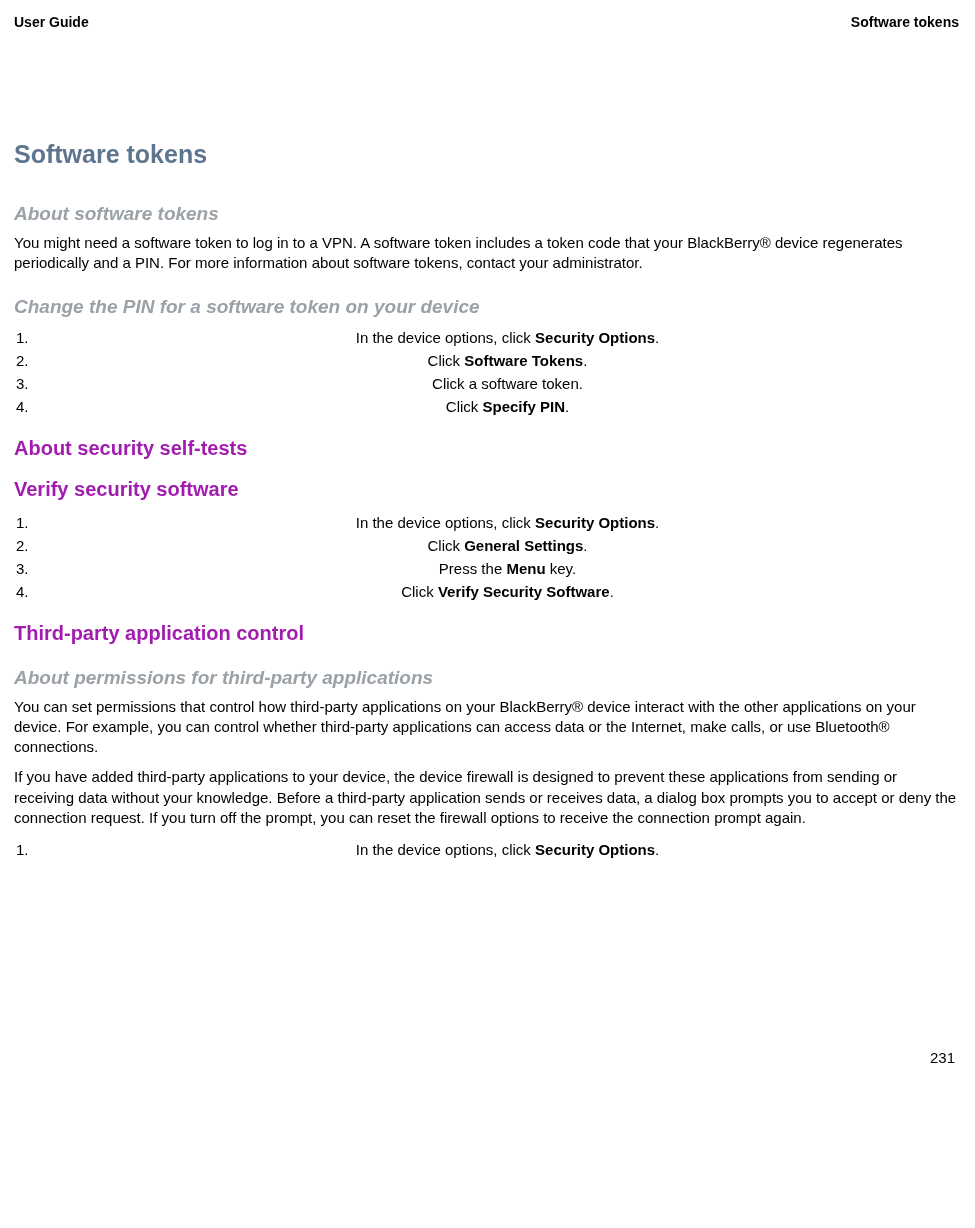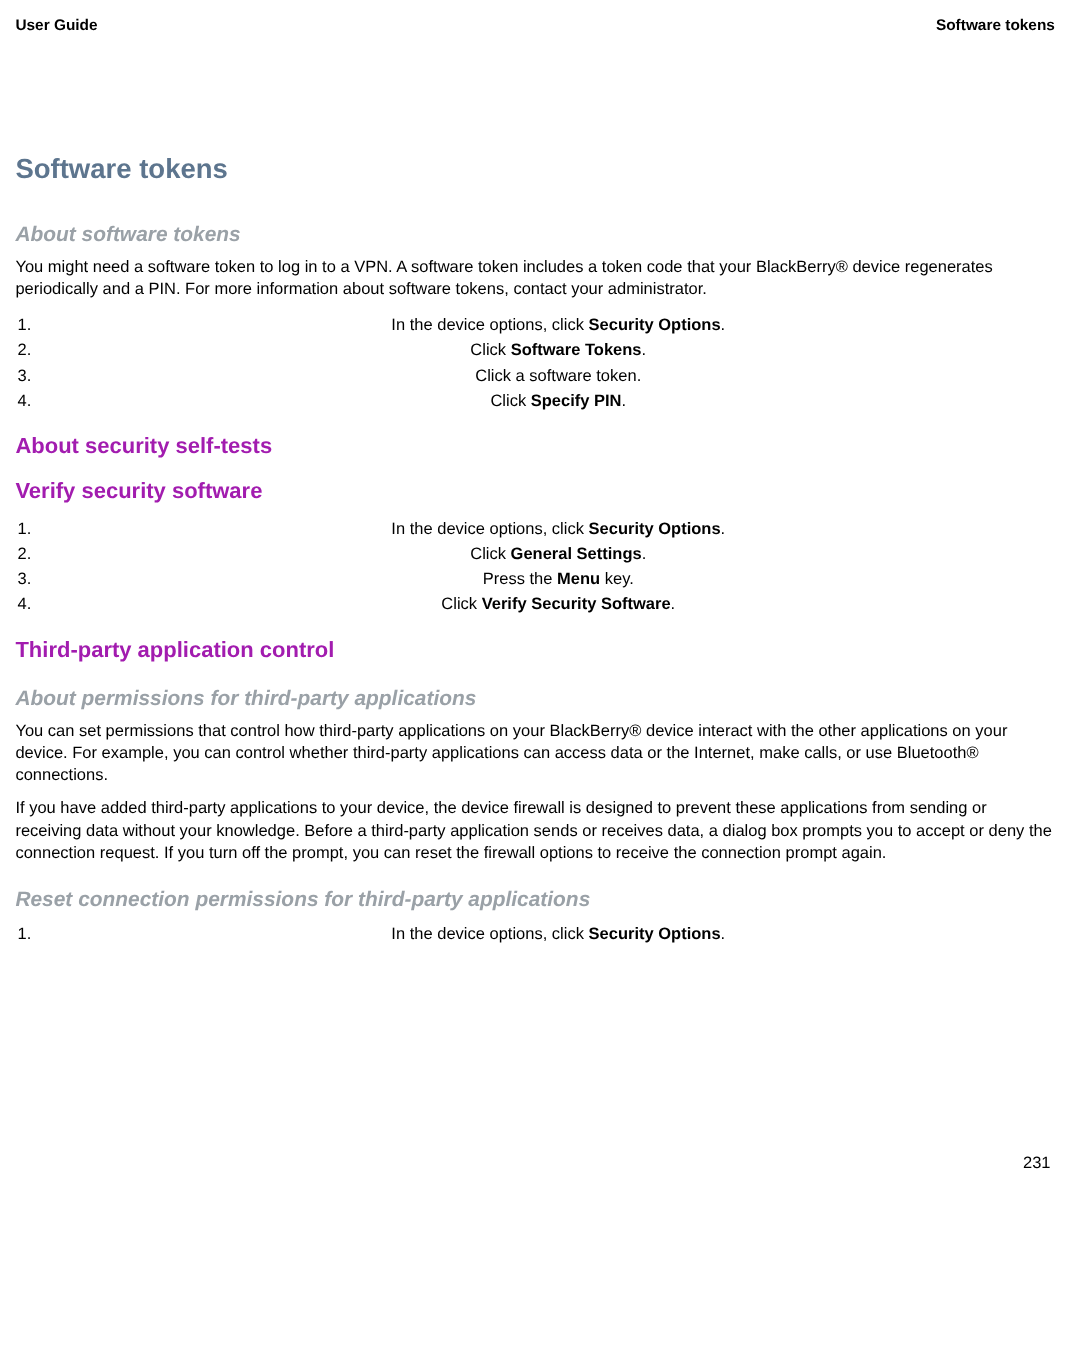--- a/index.html
+++ b/index.html
@@ -89,20 +89,21 @@
 <div class="header">
   <span>User Guide</span>
   <span>Software tokens</span>
 </div>
 
 <div class="chapter-title">Software tokens</div>
 
 <div class="h2-grey tight">About software tokens</div>
 <p class="para">You might need a software token to log in to a VPN. A software token includes a token code that your BlackBerry® device regenerates periodically and a PIN. For more information about software tokens, contact your administrator.</p>
 
+<div class="h2-grey">Change the PIN for a software token on your device</div>
 <ol class="steps">
   <li><span>In the device options, click </span><span class="bold">Security Options</span><span>.</span></li>
   <li><span>Click </span><span class="bold">Software Tokens</span><span>.</span></li>
   <li><span>Click a software token.</span><span class="bold"></span><span></span></li>
   <li><span>Click </span><span class="bold">Specify PIN</span><span>.</span></li>
 </ol>
 
 <div class="h2-blue">About security self-tests</div>
 
 <div class="h2-blue">Verify security software</div>
@@ -112,20 +113,19 @@
   <li><span>Press the </span><span class="bold">Menu</span><span> key.</span></li>
   <li><span>Click </span><span class="bold">Verify Security Software</span><span>.</span></li>
 </ol>
 
 <div class="h2-blue">Third-party application control</div>
 
 <div class="h2-grey">About permissions for third-party applications</div>
 <p class="para">You can set permissions that control how third-party applications on your BlackBerry® device interact with the other applications on your device. For example, you can control whether third-party applications can access data or the Internet, make calls, or use Bluetooth® connections.</p>
 <p class="para">If you have added third-party applications to your device, the device firewall is designed to prevent these applications from sending or receiving data without your knowledge. Before a third-party application sends or receives data, a dialog box prompts you to accept or deny the connection request. If you turn off the prompt, you can reset the firewall options to receive the connection prompt again.</p>
 
-<div class="h2-grey">Reset connection permissions for third-party applications</div>
 <ol class="steps">
   <li><span>In the device options, click </span><span class="bold">Security Options</span><span>.</span></li>
 </ol>
 
 <div class="footer-page">231</div>
 
 </div>
 
 </body></html>

